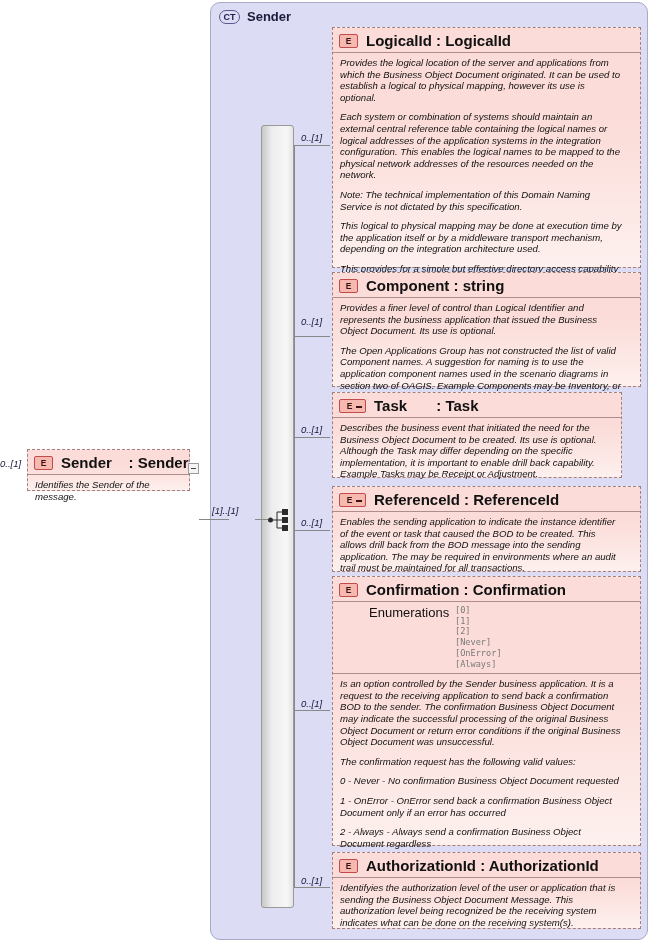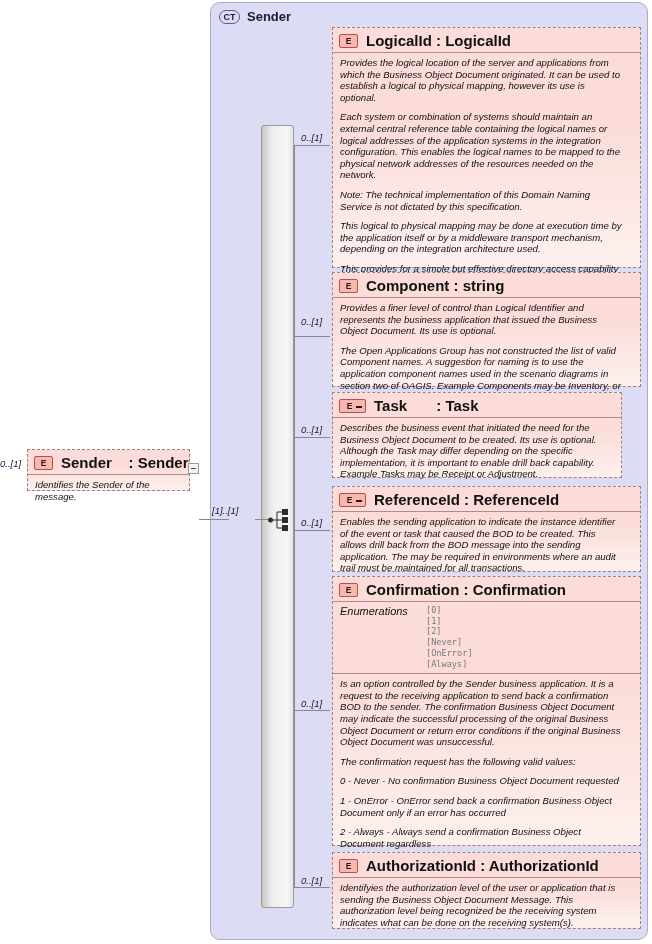--- a/index.html
+++ b/index.html
@@ -161,25 +161,25 @@
   }
   .ebox-body p:last-child { margin-bottom: 0; }
 
   
   .enum-row {
     display: flex;
     padding: 3px 7px 4px 7px;
     border-bottom: 1px solid #b08d8d;
   }
   .enum-label {
-    font-size: 11px;
-    font-style: italic;
+    font-size: 13px;
     color: #111;
     width: 86px;
     flex: none;
+    margin-left: 29px;
   }
   .enum-values {
     display: flex;
     flex-direction: column;
   }
   .enum-values span {
     font-family: "DejaVu Sans Mono", monospace;
     font-size: 8.6px;
     color: #7a7a7a;
     line-height: 10.7px;

